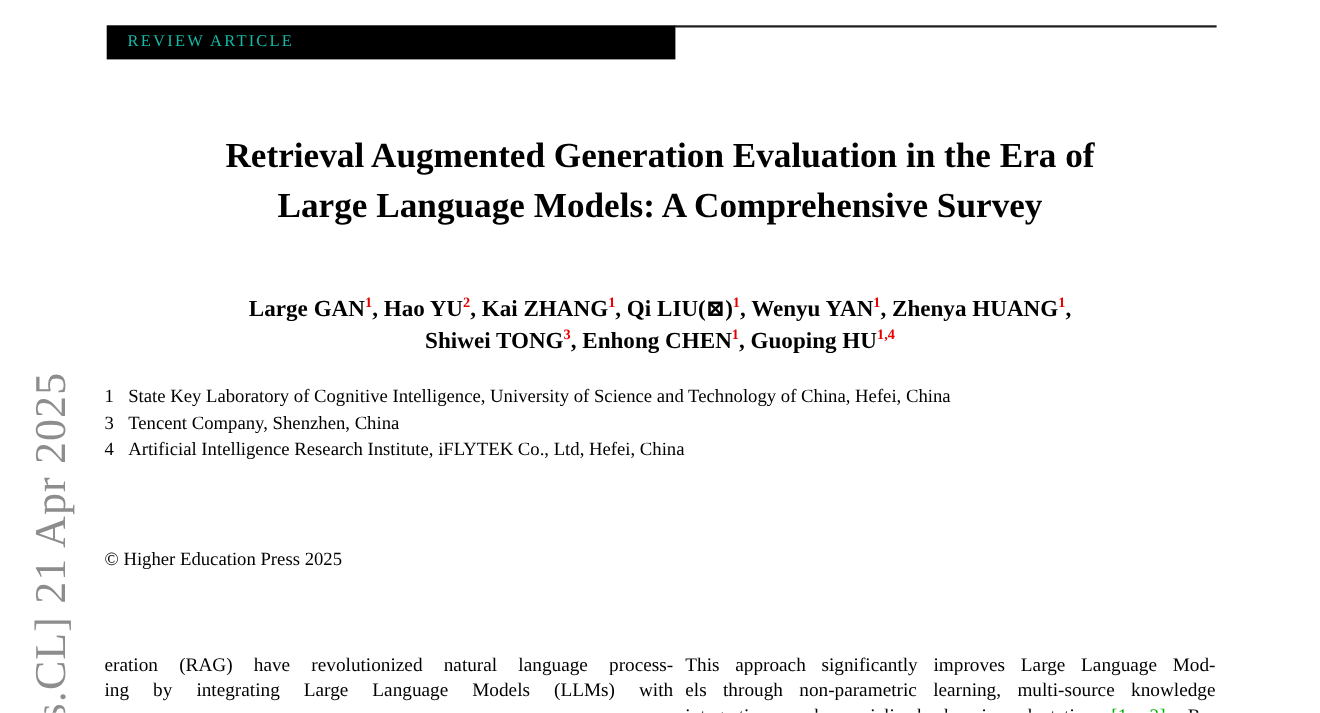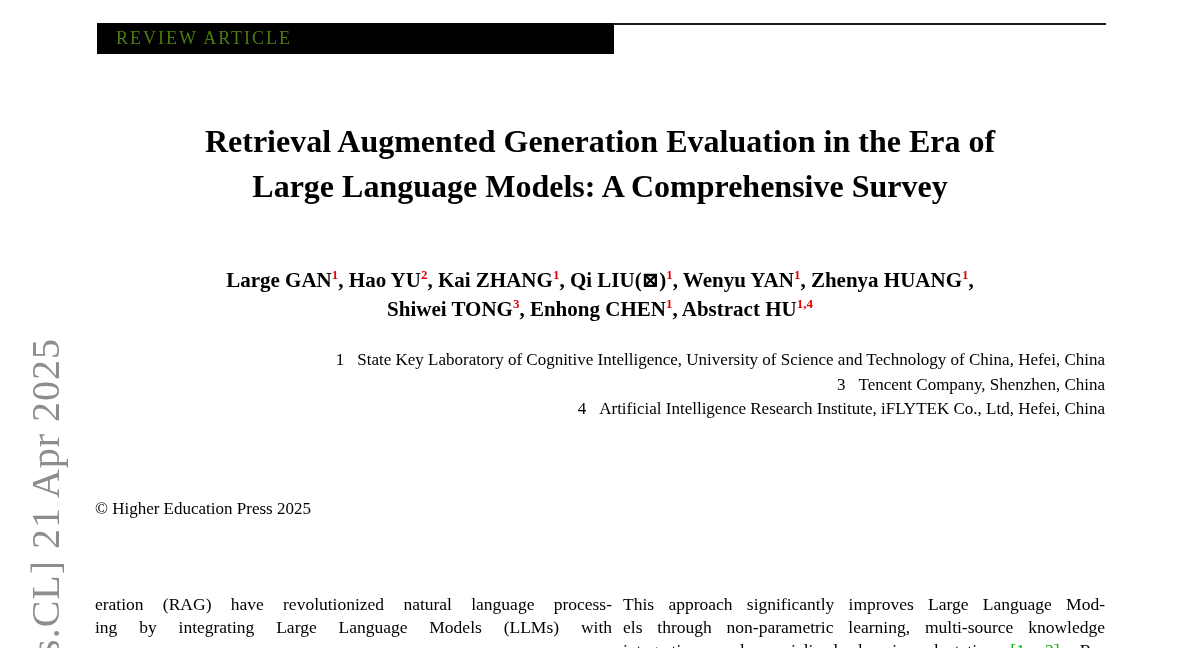--- a/index.html
+++ b/index.html
@@ -14,22 +14,22 @@
   
   .banner {
     position: absolute;
     left: 97px; top: 23px;
     width: 517px; height: 31px;
     background: #000000;
     display: flex; align-items: center;
     padding-left: 19px;
   }
   .banner-label {
-    color: #4d7c0f;
-    font-size: 18px;
+    color: #14b8a6;
+    font-size: 15px;
     letter-spacing: 2px;
     font-weight: 400;
   }
   .header-rule {
     position: absolute;
     left: 613px; top: 23px;
     width: 493px; height: 2px;
     background: #1a1a1a;
   }
 
@@ -71,21 +71,21 @@
     color: #e60000;
     font-size: 13px;
     line-height: 0;
   }
 
   
   .affil-block {
     position: absolute;
     left: 95px; top: 348px;
     width: 1010px;
-    text-align: right;
+    text-align: left;
     font-size: 17px;
     line-height: 24.5px;
   }
   .affil-text { margin-left: 13px; }
 
   
   .copyright {
     position: absolute;
     left: 95px; top: 499px;
     font-size: 17px;
@@ -120,21 +120,21 @@
 
 <div class="arxiv-vert">[cs.CL] 21 Apr 2025</div>
 
 <div class="title-block">
   <div>Retrieval Augmented Generation Evaluation in the Era of</div>
   <div>Large Language Models: A Comprehensive Survey</div>
 </div>
 
 <div class="authors-block">
   <div><span>Large GAN</span><sup>1</sup><span>, </span><span>Hao YU</span><sup>2</sup><span>, </span><span>Kai ZHANG</span><sup>1</sup><span>, </span><span>Qi LIU(⊠)</span><sup>1</sup><span>, </span><span>Wenyu YAN</span><sup>1</sup><span>, </span><span>Zhenya HUANG</span><sup>1</sup><span>,</span></div>
-  <div><span>Shiwei TONG</span><sup>3</sup><span>, </span><span>Enhong CHEN</span><sup>1</sup><span>, </span><span>Abstract HU</span><sup>1,4</sup><span></span></div>
+  <div><span>Shiwei TONG</span><sup>3</sup><span>, </span><span>Enhong CHEN</span><sup>1</sup><span>, </span><span>Guoping HU</span><sup>1,4</sup><span></span></div>
 </div>
 
 <div class="affil-block">
   <div><span class="affil-num">1</span><span class="affil-text">State Key Laboratory of Cognitive Intelligence, University of Science and Technology of China, Hefei, China</span></div>
   <div><span class="affil-num">3</span><span class="affil-text">Tencent Company, Shenzhen, China</span></div>
   <div><span class="affil-num">4</span><span class="affil-text">Artificial Intelligence Research Institute, iFLYTEK Co., Ltd, Hefei, China</span></div>
 </div>
 
 <div class="copyright">© Higher Education Press 2025</div>
 

